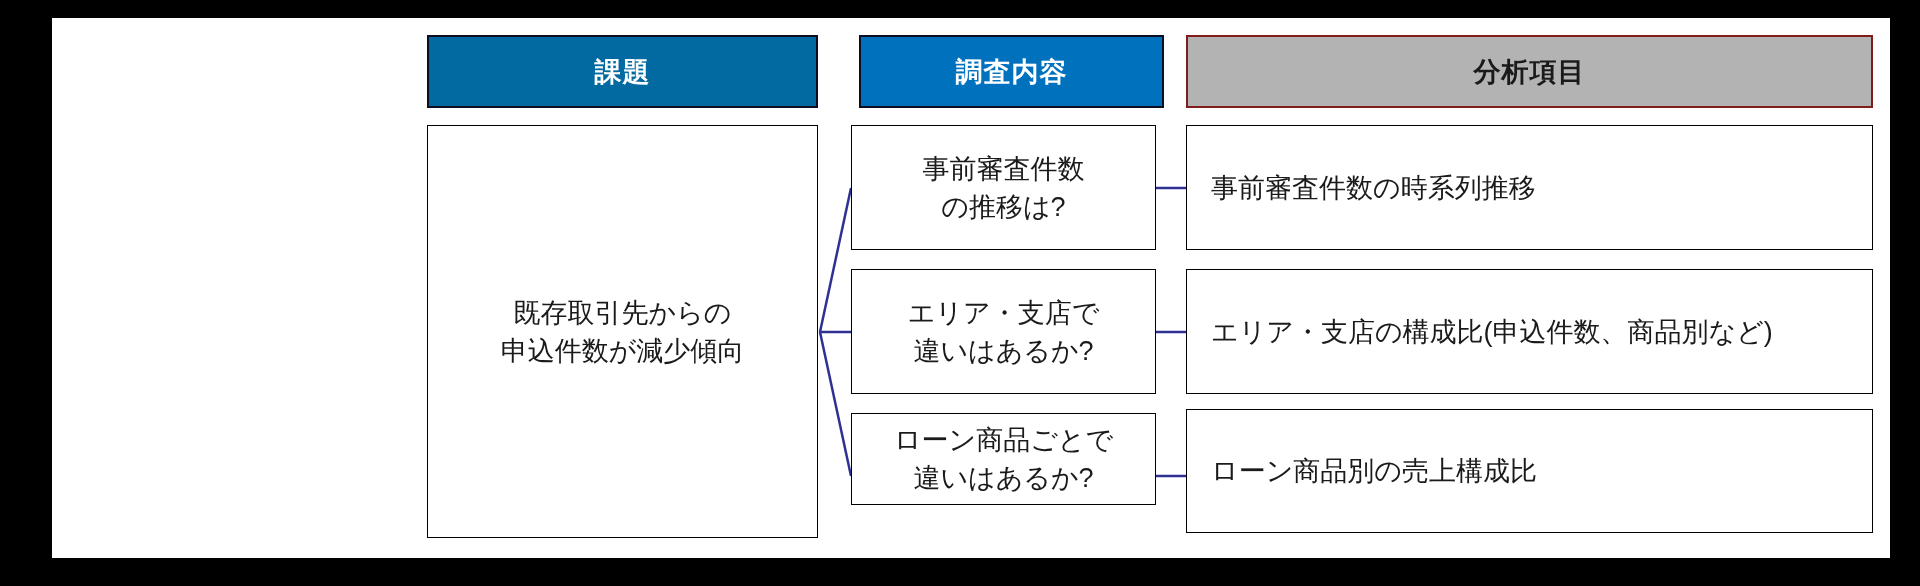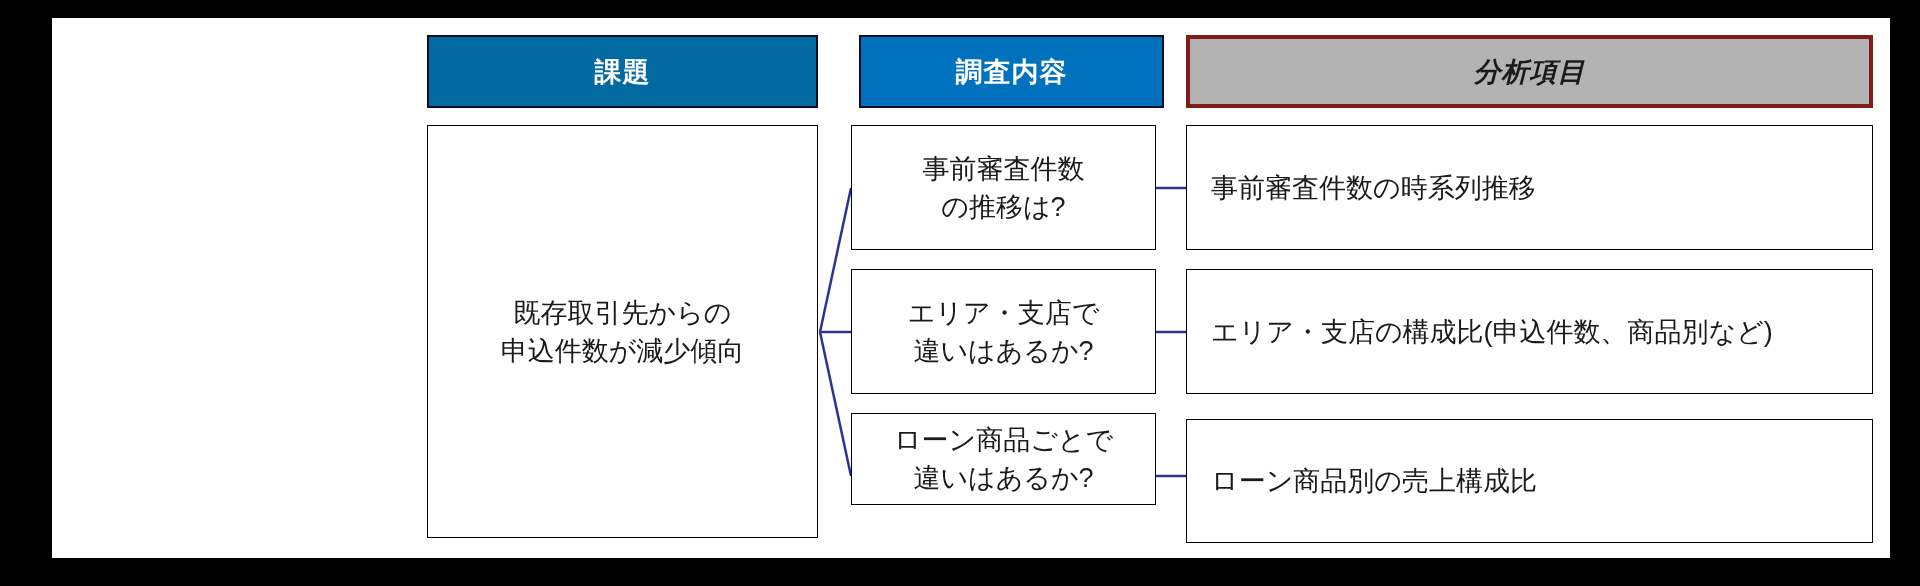--- a/index.html
+++ b/index.html
@@ -10,21 +10,21 @@
   .canvas{
     position:absolute;left:52px;top:18px;width:1838px;height:540px;background:#fff;
   }
   .hdr{
     position:absolute;height:73px;display:flex;align-items:center;justify-content:center;
     font-size:27px;font-weight:bold;letter-spacing:1px;box-sizing:border-box;
   }
   .hdr-dark   {border:2px solid #0d0d21;color:#fff;}
   .hdr-indigo {border:2px solid #0d0d21;color:#fff;}
   .hdr-blue   {border:2px solid #0d0d21;color:#fff;}
-  .hdr-gray   {border:4px solid #7f1d1d;color:#1a1a1a;font-style:italic;}
+  .hdr-gray   {border:2px solid #7f1d1d;color:#1a1a1a;}
   .box{
     position:absolute;background:#fff;border:1.5px solid #000;box-sizing:border-box;
     display:flex;flex-direction:column;align-items:center;justify-content:center;
     font-size:27px;line-height:38px;color:#1a1a1a;text-align:center;
   }
   .box-left{
     align-items:flex-start;text-align:left;padding-left:24px;padding-right:24px;
   }
   .connector-layer{position:absolute;left:0;top:0;pointer-events:none;}
 </style>
@@ -72,18 +72,18 @@
 
     <div class="hdr hdr-gray" style="left:1134px;top:17px;width:687px;background:#b3b3b3;">
       <span>分析項目</span>
     </div>
     <div class="box box-left" style="left:1134px;top:107px;width:687px;height:125px;">
       <div>事前審査件数の時系列推移</div>
     </div>
     <div class="box box-left" style="left:1134px;top:251px;width:687px;height:125px;">
       <div>エリア・支店の構成比(申込件数、商品別など)</div>
     </div>
-    <div class="box box-left" style="left:1134px;top:401px;width:687px;height:124px;">
+    <div class="box box-left" style="left:1134px;top:391px;width:687px;height:124px;">
       <div>ローン商品別の売上構成比</div>
     </div>
 
   </div>
 </div>
 
 </body></html>

